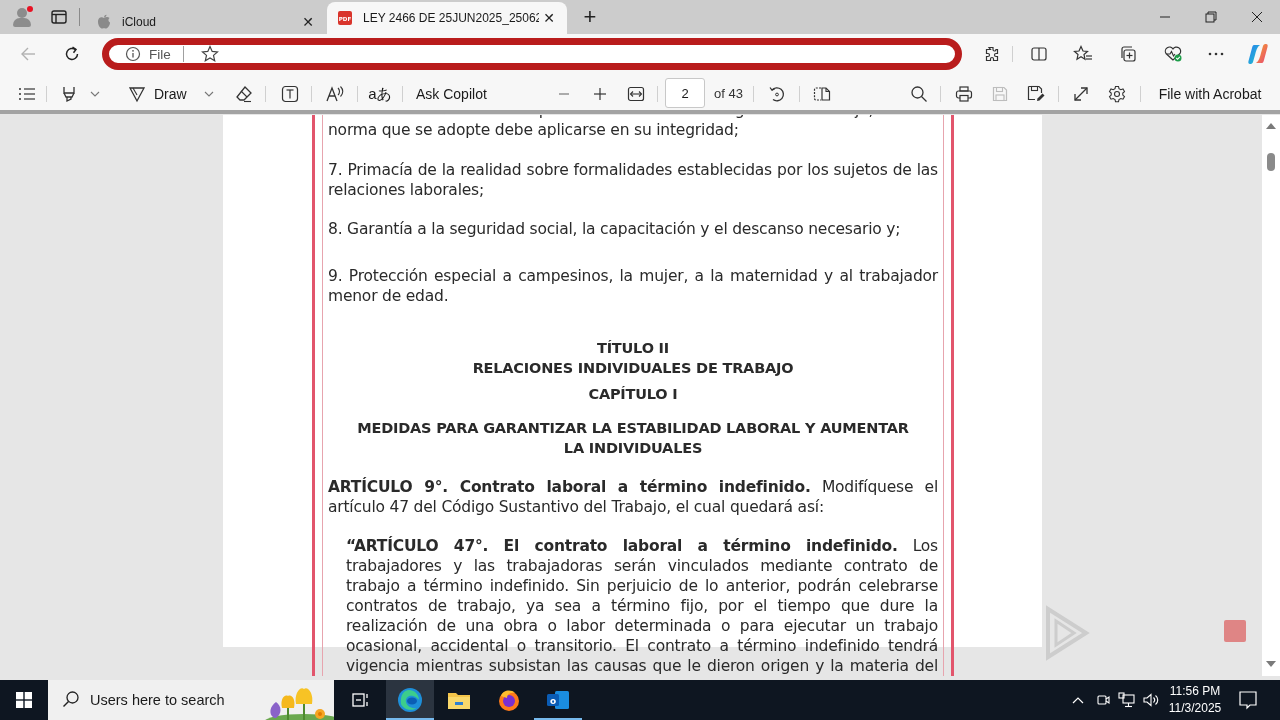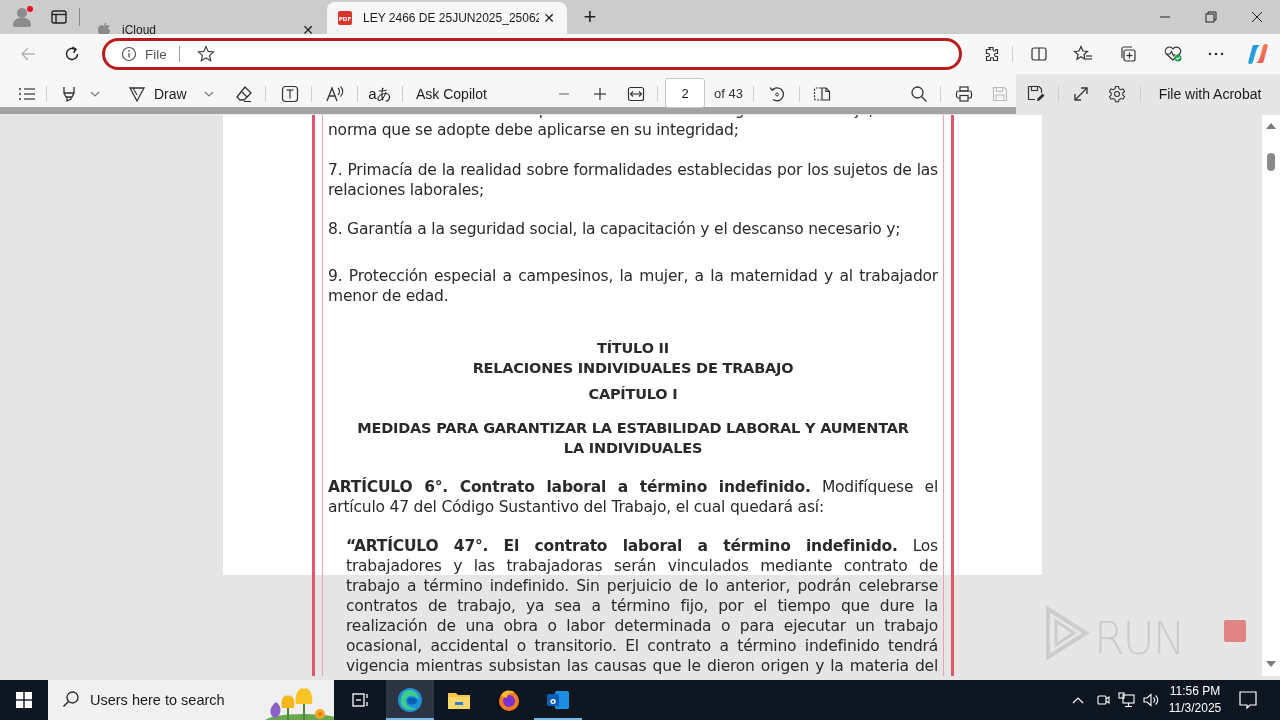--- a/index.html
+++ b/index.html
@@ -6,54 +6,54 @@
   html, body { width: 1280px; height: 720px; overflow: hidden; font-family: "Liberation Sans", "DejaVu Sans", sans-serif; background: #e6e6e6; }
 
   
   .tabbar { position: absolute; left: 0; top: 0; width: 1280px; height: 34px; background: #cccccc; }
   .tabbar .profile { position: absolute; left: 10px; top: 5px; width: 24px; height: 24px; }
   .tabbar .profile .head { position: absolute; left: 7px; top: 3px; width: 10px; height: 10px; border-radius: 50%; background: #8c8c8c; }
   .tabbar .profile .body { position: absolute; left: 3px; top: 13px; width: 18px; height: 9px; border-radius: 9px 9px 3px 3px; background: #8c8c8c; }
   .tabbar .profile .dot { position: absolute; left: 17px; top: 1px; width: 6px; height: 6px; border-radius: 50%; background: #e81123; }
   .tabbar .tabactions { position: absolute; left: 50px; top: 8px; width: 18px; height: 18px; }
   .tabbar .sep { position: absolute; left: 79px; top: 8px; width: 1px; height: 18px; background: #8a8a8a; }
-  .tab { position: absolute; top: 16px; height: 28px; display: flex; align-items: center; font-size: 12px; color: #1a1a1a; }
+  .tab { position: absolute; top: 8px; height: 28px; display: flex; align-items: center; font-size: 12px; color: #1a1a1a; }
   .tab.inactive { left: 86px; width: 240px; }
   .tab.active { left: 327px; width: 240px; background: #f7f7f7; border-radius: 8px 8px 0 0; top: 2px; height: 32px; }
   .tab .favicon { width: 16px; height: 16px; margin-left: 10px; margin-right: 10px; display: flex; align-items: center; justify-content: center; }
   .tab .title { flex: 1; white-space: nowrap; overflow: hidden; }
   .tab .close { width: 20px; height: 20px; margin-right: 8px; display: flex; align-items: center; justify-content: center; font-size: 14px; color: #222; }
   .newtab { position: absolute; left: 578px; top: 5px; width: 24px; height: 24px; display: flex; align-items: center; justify-content: center; font-size: 22px; color: #222; font-weight: 300; }
   .winctl { position: absolute; top: 0; width: 46px; height: 34px; display: flex; align-items: center; justify-content: center; color: #222; }
   .winctl.min { left: 1142px; }
   .winctl.max { left: 1188px; }
   .winctl.cls { left: 1234px; }
 
   
   .navbar { position: absolute; left: 0; top: 34px; width: 1280px; height: 40px; background: #f7f7f7; }
   .navbtn { position: absolute; top: 6px; width: 28px; height: 28px; display: flex; align-items: center; justify-content: center; }
-  .omnibox { position: absolute; left: 102px; top: 4px; width: 860px; height: 32px; border-radius: 16px; background: #ffffff; border: 3px solid #b91c1c; display: flex; align-items: center; font-size: 13.5px; color: #1a1a1a; }
+  .omnibox { position: absolute; left: 102px; top: 4px; width: 860px; height: 32px; border-radius: 16px; background: #ffffff; border: 7px solid #b91c1c; display: flex; align-items: center; font-size: 13.5px; color: #1a1a1a; }
   .omnibox .info { margin-left: 16px; width: 16px; height: 16px; display: flex; align-items: center; justify-content: center; }
   .omnibox .scheme { margin-left: 8px; color: #555; }
   .omnibox .divider { width: 1px; height: 16px; background: #a0a0a0; margin: 0 12px; }
   .omnibox .url { flex: 1; white-space: nowrap; overflow: hidden; }
   .omnibox .star { width: 28px; height: 28px; margin-right: 10px; display: flex; align-items: center; justify-content: center; }
   .tbicon { position: absolute; top: 6px; width: 28px; height: 28px; display: flex; align-items: center; justify-content: center; }
   .tbsep { position: absolute; top: 12px; width: 1px; height: 16px; background: #d0d0d0; }
 
   
-  .pdfbar { position: absolute; left: 0; top: 74px; width: 1016px; height: 40px; background: #f7f7f7; border-bottom: 7px solid #a3a3a3; font-size: 14px; color: #1a1a1a; }
+  .pdfbar { position: absolute; left: 0; top: 74px; width: 1280px; height: 40px; background: #f7f7f7; border-bottom: 4px solid #a3a3a3; font-size: 14px; color: #1a1a1a; }
   .pdfbar .item { position: absolute; top: 6px; height: 28px; display: flex; align-items: center; justify-content: center; }
   .pdfbar .vsep { position: absolute; top: 12px; width: 1px; height: 16px; background: #d0d0d0; }
   .pdfbar .pagebox { position: absolute; left: 665px; top: 4px; width: 40px; height: 30px; border: 1px solid #c8c8c8; border-radius: 3px; background: #fff; display: flex; align-items: center; justify-content: center; font-size: 13px; }
   .pdfbar .pagecount { position: absolute; left: 714px; top: 12px; font-size: 13px; color: #333; }
 
   
   .viewer { position: absolute; left: 0; top: 115px; width: 1262px; height: 561px; background: #e6e6e6; overflow: hidden; }
-  .page { position: absolute; left: 223px; top: 0; width: 819px; height: 460px; background: #ffffff; }
+  .page { position: absolute; left: 223px; top: 0; width: 819px; height: 532px; background: #ffffff; }
   .page .border-outer-l { position: absolute; left: 89px; top: 0; width: 3px; height: 561px; background: #e2556c; }
   .page .border-inner-l { position: absolute; left: 99px; top: 0; width: 1px; height: 561px; background: #e7a4ae; }
   .page .border-inner-r { position: absolute; left: 720px; top: 0; width: 1px; height: 561px; background: #e7a4ae; }
   .page .border-outer-r { position: absolute; left: 728px; top: 0; width: 3px; height: 561px; background: #e2556c; }
   .doc { position: absolute; left: 105px; top: 0; width: 610px; font-family: "DejaVu Sans", sans-serif; font-size: 15.5px; color: #2a2a2a; letter-spacing: -0.2px; }
   .doc p { position: absolute; left: 0; width: 610px; line-height: 20px; }
   .doc .clipped { top: -15px; color: #2a2a2a; }
   .doc .center { text-align: center; font-weight: bold; font-size: 14.5px; }
   .doc .just { text-align: justify; }
   .doc .indent { left: 18px; width: 592px; }
@@ -396,35 +396,34 @@
       <p style="top:5px">norma que se adopte debe aplicarse en su integridad;</p>
       <p class="just" style="top:45px">7. Primacía de la realidad sobre formalidades establecidas por los sujetos de las relaciones laborales;</p>
       <p style="top:104px">8. Garantía a la seguridad social, la capacitación y el descanso necesario y;</p>
       <p class="just" style="top:151px">9. Protección especial a campesinos, la mujer, a la maternidad y al trabajador menor de edad.</p>
 
       <p class="center" style="top:223px">TÍTULO II</p>
       <p class="center" style="top:243px">RELACIONES INDIVIDUALES DE TRABAJO</p>
       <p class="center" style="top:269px">CAPÍTULO I</p>
       <p class="center" style="top:303px;left:20px;width:570px">MEDIDAS PARA GARANTIZAR LA ESTABILIDAD LABORAL Y AUMENTAR LA INDIVIDUALES</p>
 
-      <p class="just" style="top:362px"><b>ARTÍCULO 6°. Contrato laboral a término indefinido.</b><span> Modifíquese el artículo 47 del Código Sustantivo del Trabajo, el cual quedará así:</span></p>
+      <p class="just" style="top:362px"><b>ARTÍCULO 9°. Contrato laboral a término indefinido.</b><span> Modifíquese el artículo 47 del Código Sustantivo del Trabajo, el cual quedará así:</span></p>
 
       <p class="just indent" style="top:421px"><b>“ARTÍCULO 47°. El contrato laboral a término indefinido.</b><span> Los trabajadores y las trabajadoras serán vinculados mediante contrato de trabajo a término indefinido. Sin perjuicio de lo anterior, podrán celebrarse contratos de trabajo, ya sea a término fijo, por el tiempo que dure la realización de una obra o labor determinada o para ejecutar un trabajo ocasional, accidental o transitorio. El contrato a término indefinido tendrá vigencia mientras subsistan las causas que le dieron origen y la materia del trabajo.</span></p>
     </div>
   </div>
 </div>
 
 <div class="watermark">
   <span class="play">
     <svg width="48" height="56" viewBox="0 0 48 56">
         <path d="M6 4 L44 28 L6 52 Z" fill="none" stroke="rgba(200,200,200,0.85)" stroke-width="4"></path>
         <path d="M14 16 L32 28 L14 40 Z" fill="none" stroke="rgba(200,200,200,0.85)" stroke-width="3"></path>
       </svg>
   </span>
-  <span>RUN</span>
   <div class="pdfbadge"></div>
 </div>
 
 <div class="vscroll">
   <div class="up"></div>
   <div class="thumb"></div>
   <div class="down"></div>
 </div>
 
 <div class="taskbar">

